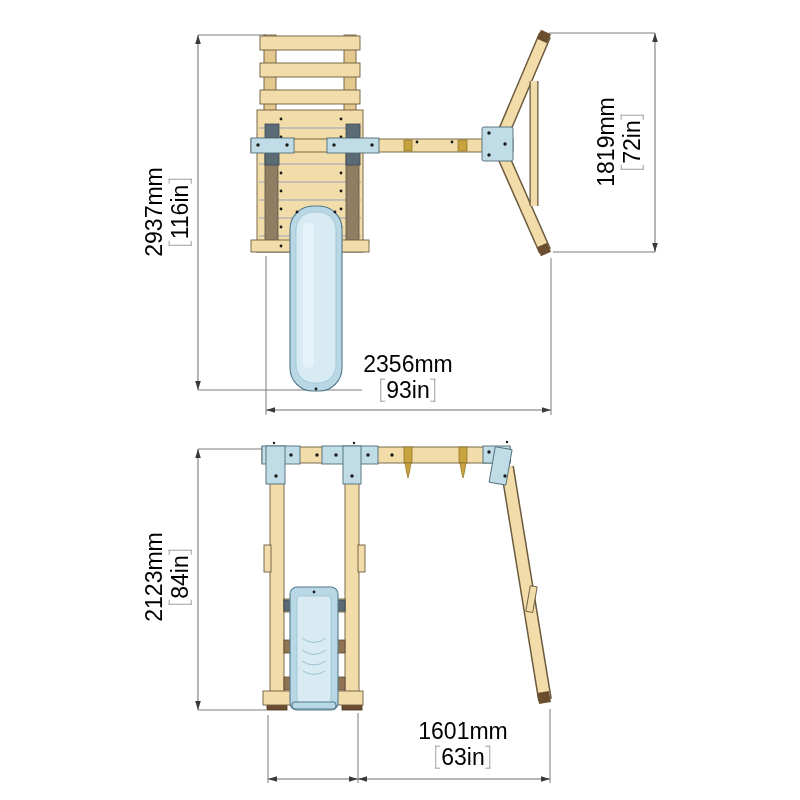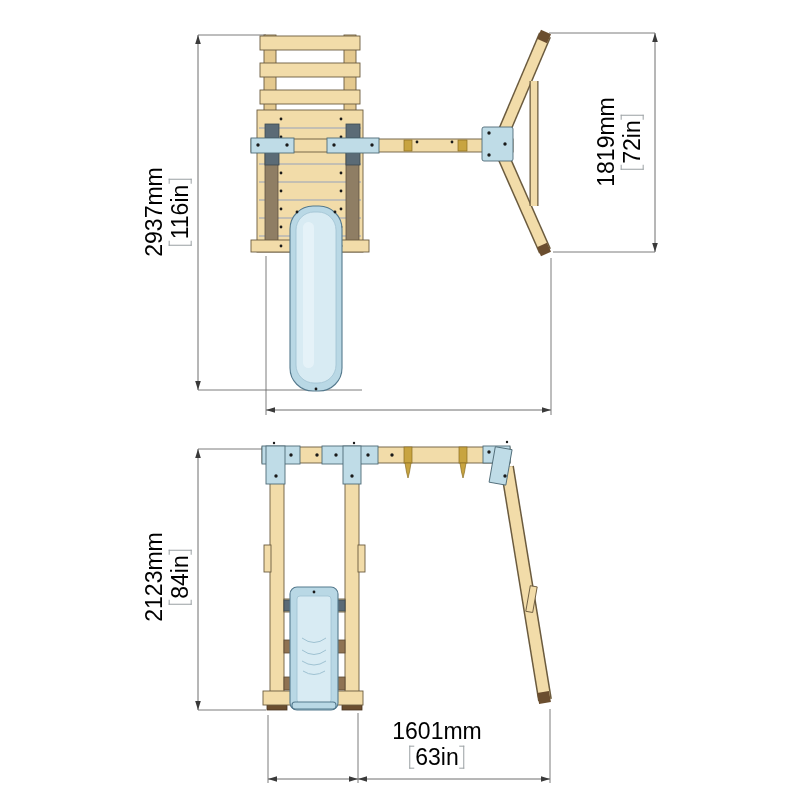--- a/index.html
+++ b/index.html
@@ -257,32 +257,40 @@
 
 <div class="label vert" style="left:619px;top:142px">
   <span>1819mm</span>
   <span class="inwrap">
         <i class="bk l"></i>
         <span>72in</span>
         <i class="bk r"></i>
       </span>
 </div>
 
+<div class="label" style="left:408px;top:377px">
+  <span>2356mm</span>
+  <span class="inwrap">
+        <i class="bk l"></i>
+        <span>93in</span>
+        <i class="bk r"></i>
+      </span>
+</div>
 
 <div class="label vert" style="left:167px;top:577px">
   <span>2123mm</span>
   <span class="inwrap">
         <i class="bk l"></i>
         <span>84in</span>
         <i class="bk r"></i>
       </span>
 </div>
 
 
-<div class="label" style="left:437px;top:744px">
+<div class="label" style="left:463px;top:744px">
   <span>1601mm</span>
   <span class="inwrap">
         <i class="bk l"></i>
         <span>63in</span>
         <i class="bk r"></i>
       </span>
 </div>
 
 </div>
 

